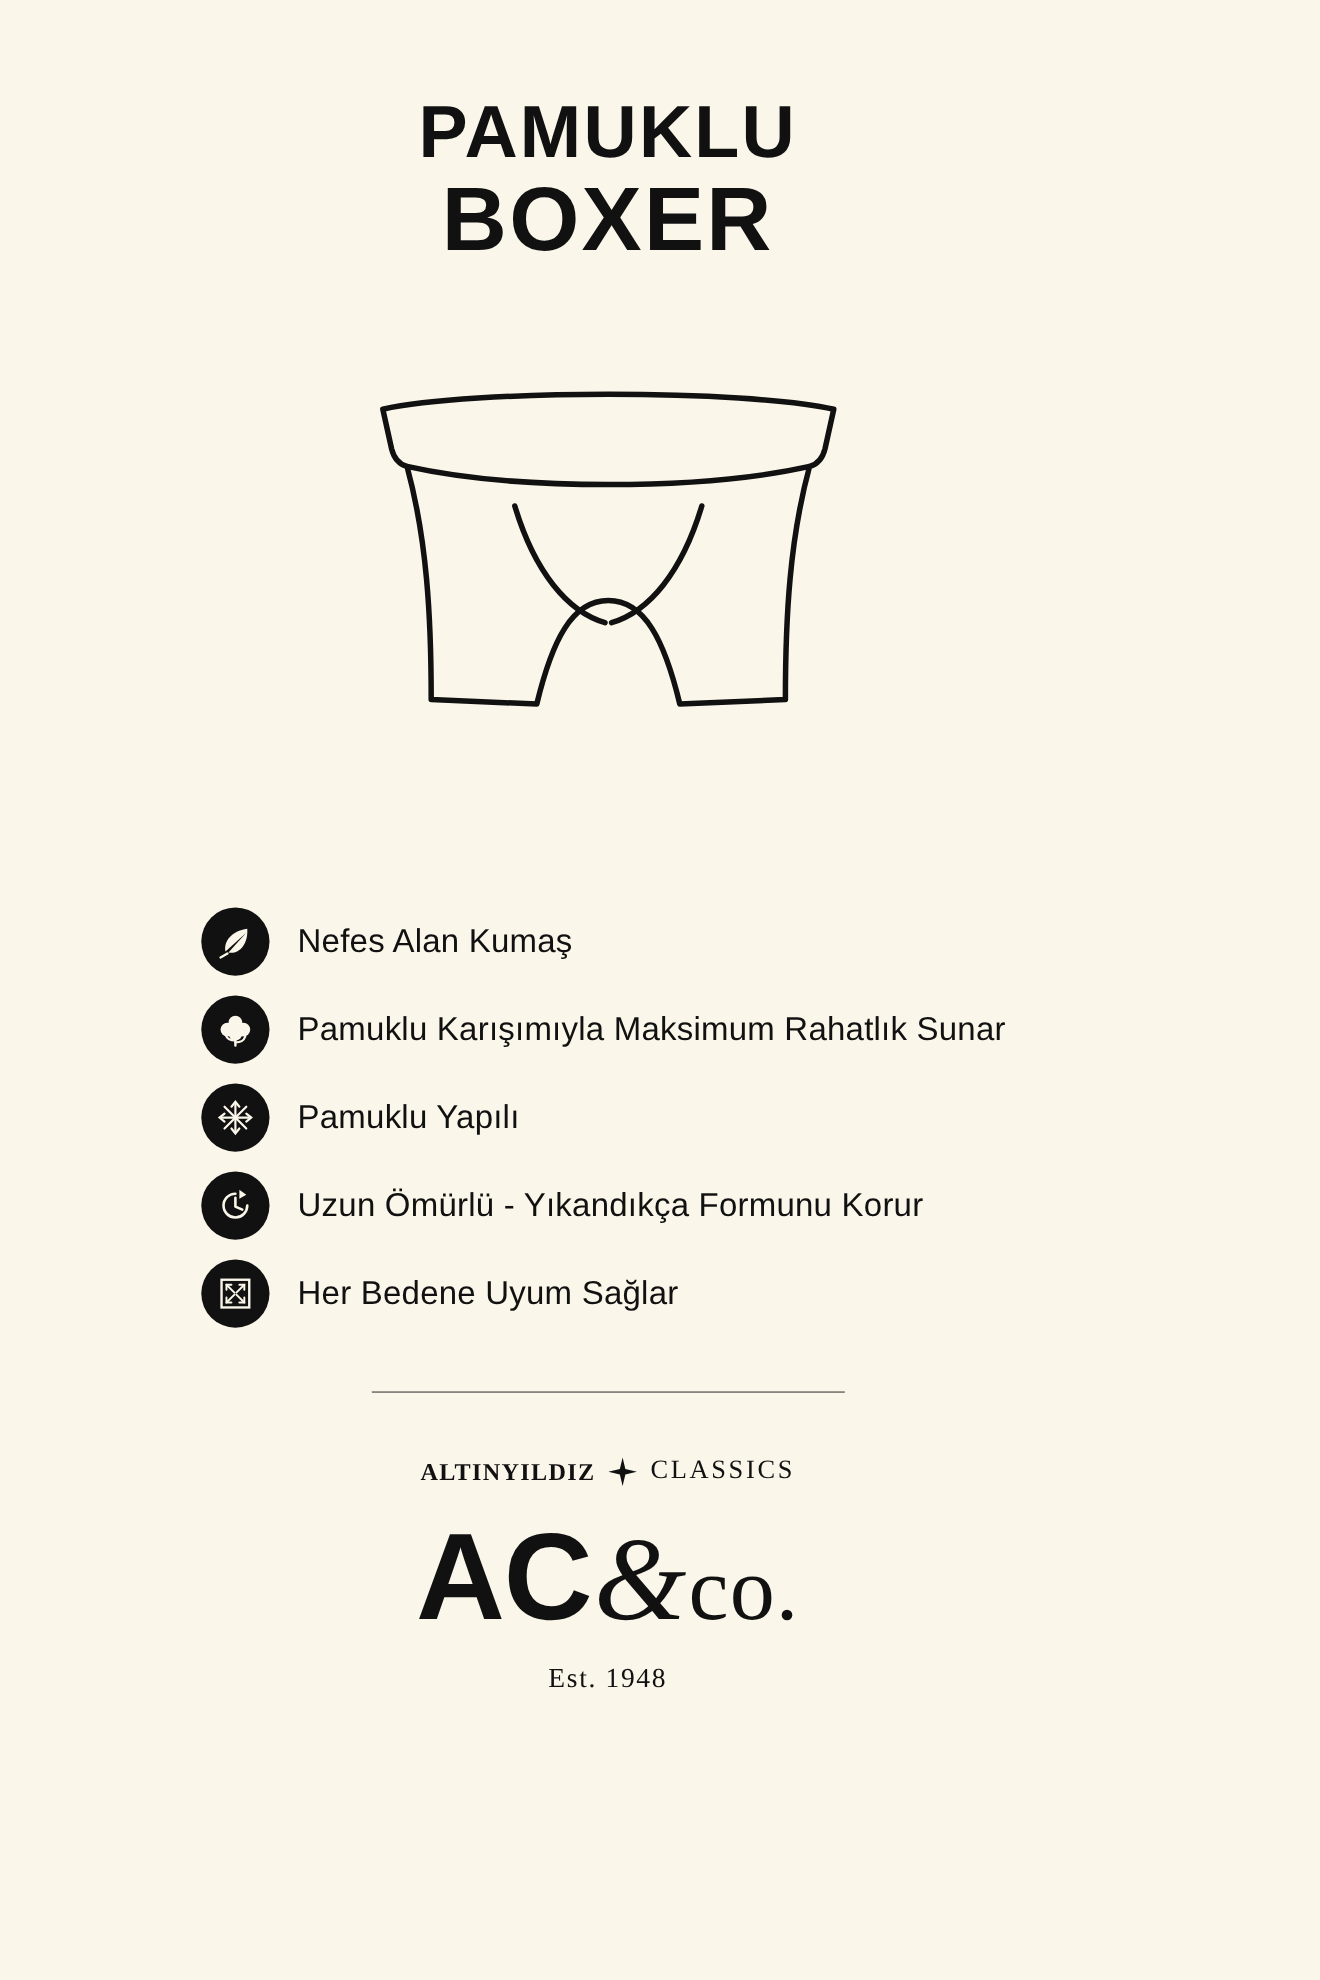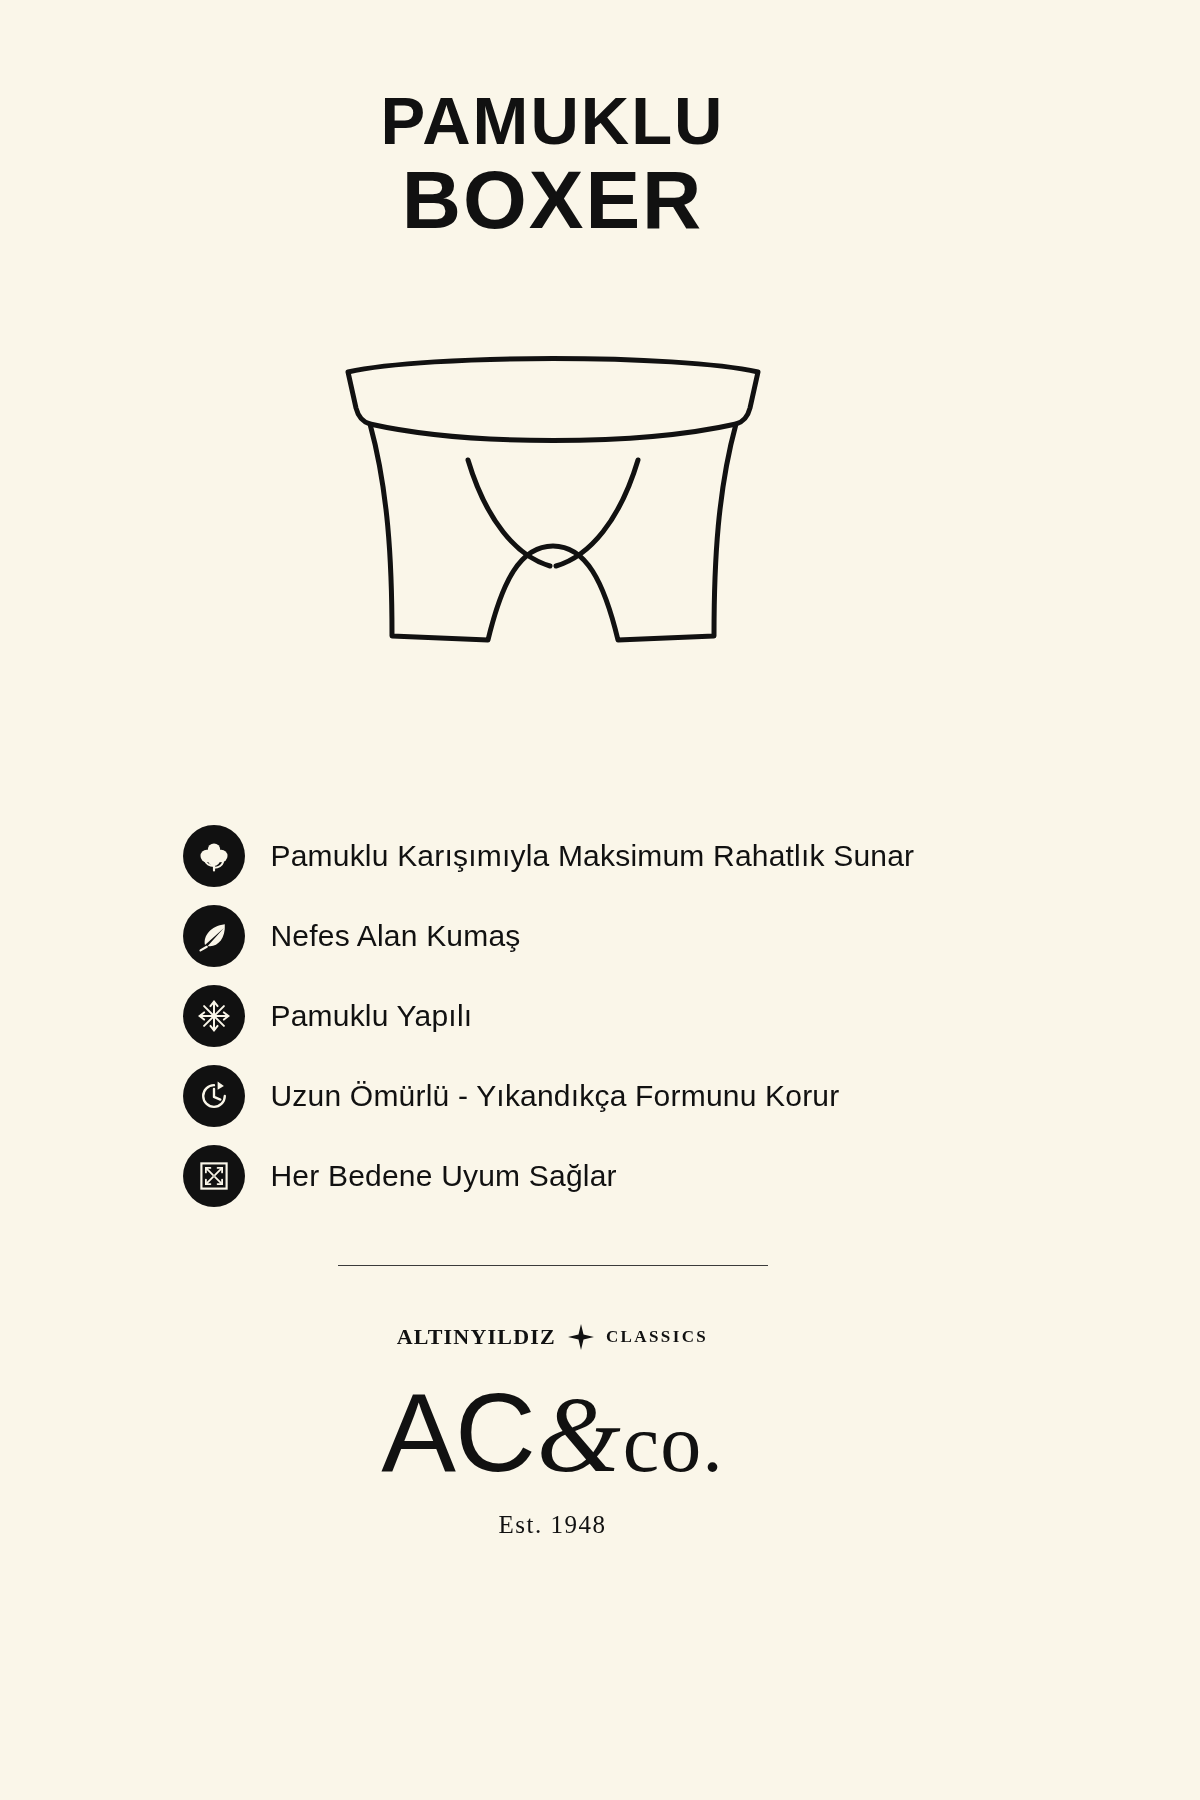--- a/index.html
+++ b/index.html
@@ -104,36 +104,35 @@
     justify-content: space-between;
     gap: 12px;
   }
   .brand-top-left {
     font-size: 22px;
     letter-spacing: 1.2px;
     font-weight: bold;
     font-family: "Liberation Serif", serif;
   }
   .brand-top-right {
-    font-size: 17px;
+    font-size: 24px;
     letter-spacing: 2.4px;
     font-family: "Liberation Serif", serif;
-    font-weight: bold;
   }
   .star-mark svg { display:block; width: 26px; height: 26px; }
 
   .brand-main {
     margin-top: 18px;
     display: flex;
     align-items: baseline;
     justify-content: center;
   }
   .brand-ac {
     font-size: 112px;
-    font-weight: normal;
+    font-weight: bold;
     letter-spacing: -1px;
     font-family: "Liberation Sans", sans-serif;
   }
   .brand-amp {
     font-size: 108px;
     font-family: "Liberation Serif", serif;
     font-style: italic;
     margin: 0 2px;
   }
   .brand-co {
@@ -161,46 +160,46 @@
   <div class="illustration">
     <svg viewBox="0 0 470 340" fill="none" xmlns="http://www.w3.org/2000/svg">
       <path d="M30 22 C110 4, 360 4, 440 22 L432 58 C430 66, 425 72, 418 74 C400 140, 396 210, 396 286 L300 290 C286 232, 268 196, 235 196 C202 196, 184 232, 170 290 L74 286 C74 210, 70 140, 52 74 C45 72, 40 66, 38 58 Z" stroke="#111111" stroke-width="5" stroke-linejoin="round" fill="none"></path>
       <path d="M52 74 C150 96, 320 96, 418 74" stroke="#111111" stroke-width="5" fill="none"></path>
       <path d="M150 110 C168 170, 198 206, 232 216" stroke="#111111" stroke-width="5" stroke-linecap="round" fill="none"></path>
       <path d="M320 110 C302 170, 272 206, 238 216" stroke="#111111" stroke-width="5" stroke-linecap="round" fill="none"></path>
     </svg>
   </div>
 
   <div class="features">
+
+    <div class="feature-row">
+      <span class="feature-icon">
+        <svg viewBox="0 0 40 40" xmlns="http://www.w3.org/2000/svg">
+          <path d="M32 7 C16 9, 8 20, 10 30 L31 11 L13 31 C23 33, 33 24, 32 7 Z" fill="#faf6e9"></path>
+          <path d="M12 32 L5 36" stroke="#faf6e9" stroke-width="2.4" stroke-linecap="round"></path>
+        </svg>
+      </span>
+      <span class="feature-label">Nefes Alan Kumaş</span>
+    </div>
 
     <div class="feature-row">
       <span class="feature-icon">
         <svg viewBox="0 0 40 40" xmlns="http://www.w3.org/2000/svg">
           <g fill="#faf6e9">
             <circle cx="20" cy="13" r="7"></circle>
             <circle cx="12" cy="20" r="7"></circle>
             <circle cx="28" cy="20" r="7"></circle>
             <circle cx="20" cy="24" r="7"></circle>
           </g>
           <path d="M20 24 L20 36" stroke="#faf6e9" stroke-width="2.4" stroke-linecap="round"></path>
           <path d="M20 31 C14 31, 11 28, 10 25" stroke="#faf6e9" stroke-width="2.2" fill="none" stroke-linecap="round"></path>
           <path d="M20 33 C26 33, 29 30, 30 27" stroke="#faf6e9" stroke-width="2.2" fill="none" stroke-linecap="round"></path>
         </svg>
       </span>
       <span class="feature-label">Pamuklu Karışımıyla Maksimum Rahatlık Sunar</span>
-    </div>
-
-    <div class="feature-row">
-      <span class="feature-icon">
-        <svg viewBox="0 0 40 40" xmlns="http://www.w3.org/2000/svg">
-          <path d="M32 7 C16 9, 8 20, 10 30 L31 11 L13 31 C23 33, 33 24, 32 7 Z" fill="#faf6e9"></path>
-          <path d="M12 32 L5 36" stroke="#faf6e9" stroke-width="2.4" stroke-linecap="round"></path>
-        </svg>
-      </span>
-      <span class="feature-label">Nefes Alan Kumaş</span>
     </div>
 
     <div class="feature-row">
       <span class="feature-icon">
         <svg viewBox="0 0 40 40" xmlns="http://www.w3.org/2000/svg">
           <g stroke="#faf6e9" stroke-width="2.2" stroke-linecap="round" fill="none">
             <path d="M20 5 L20 35"></path>
             <path d="M5 20 L35 20"></path>
             <path d="M9 9 L31 31"></path>
             <path d="M31 9 L9 31"></path>

